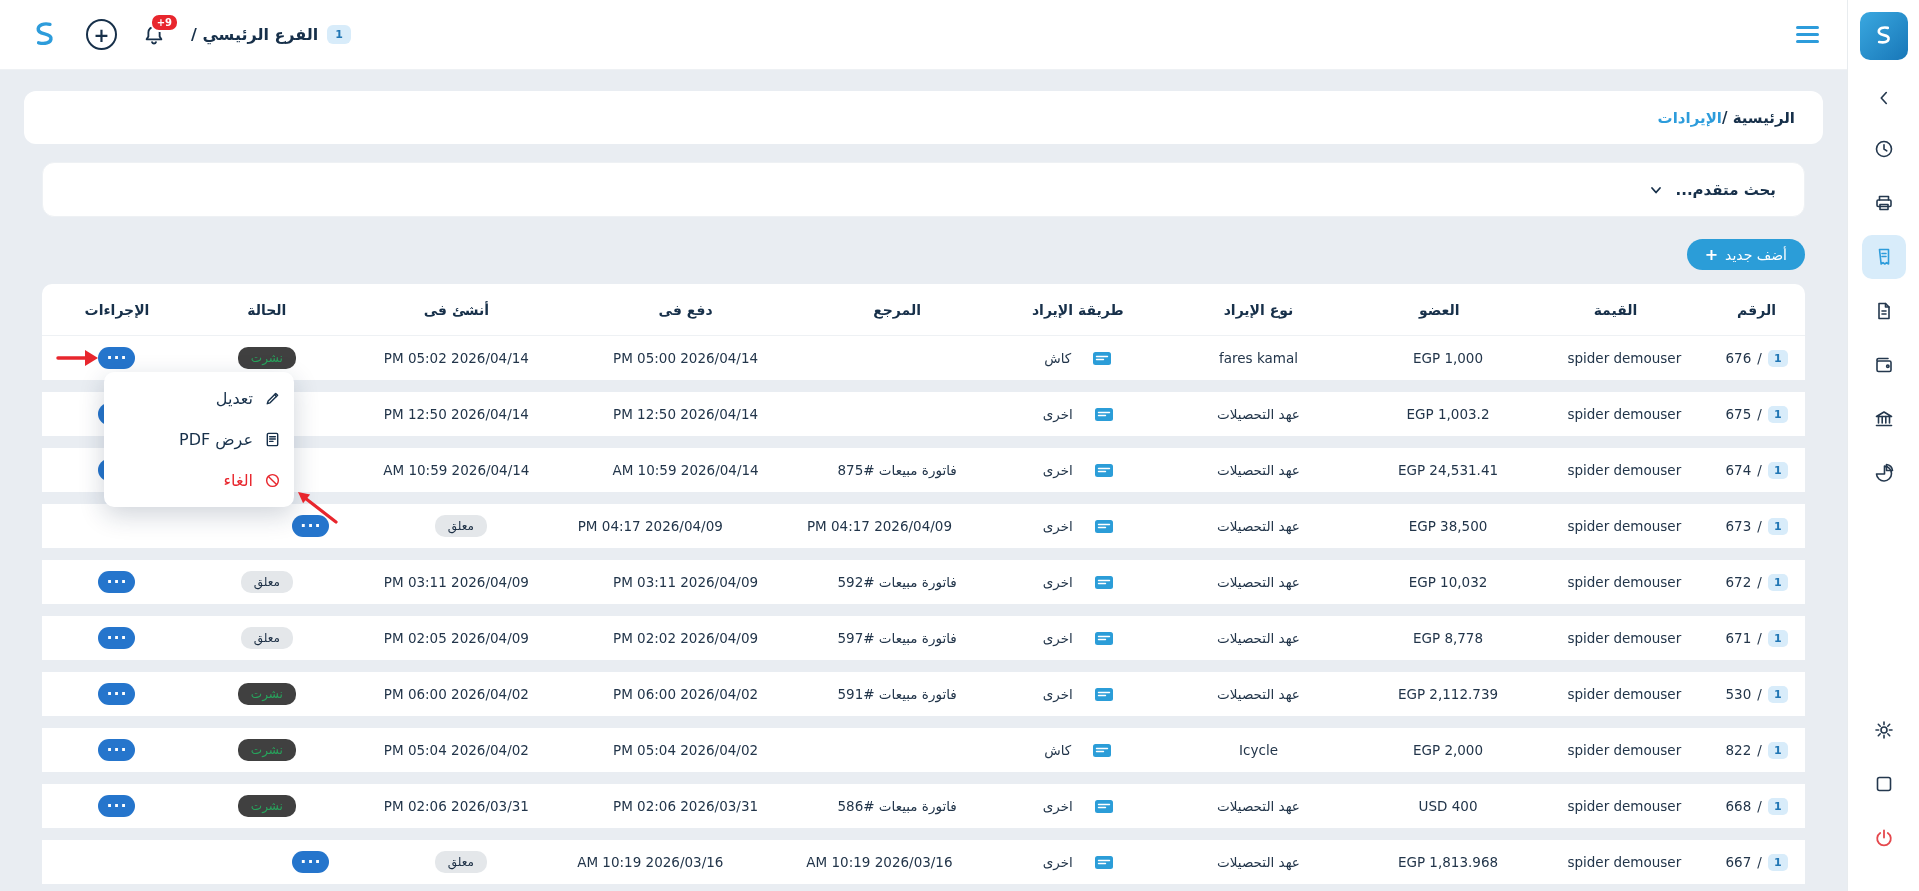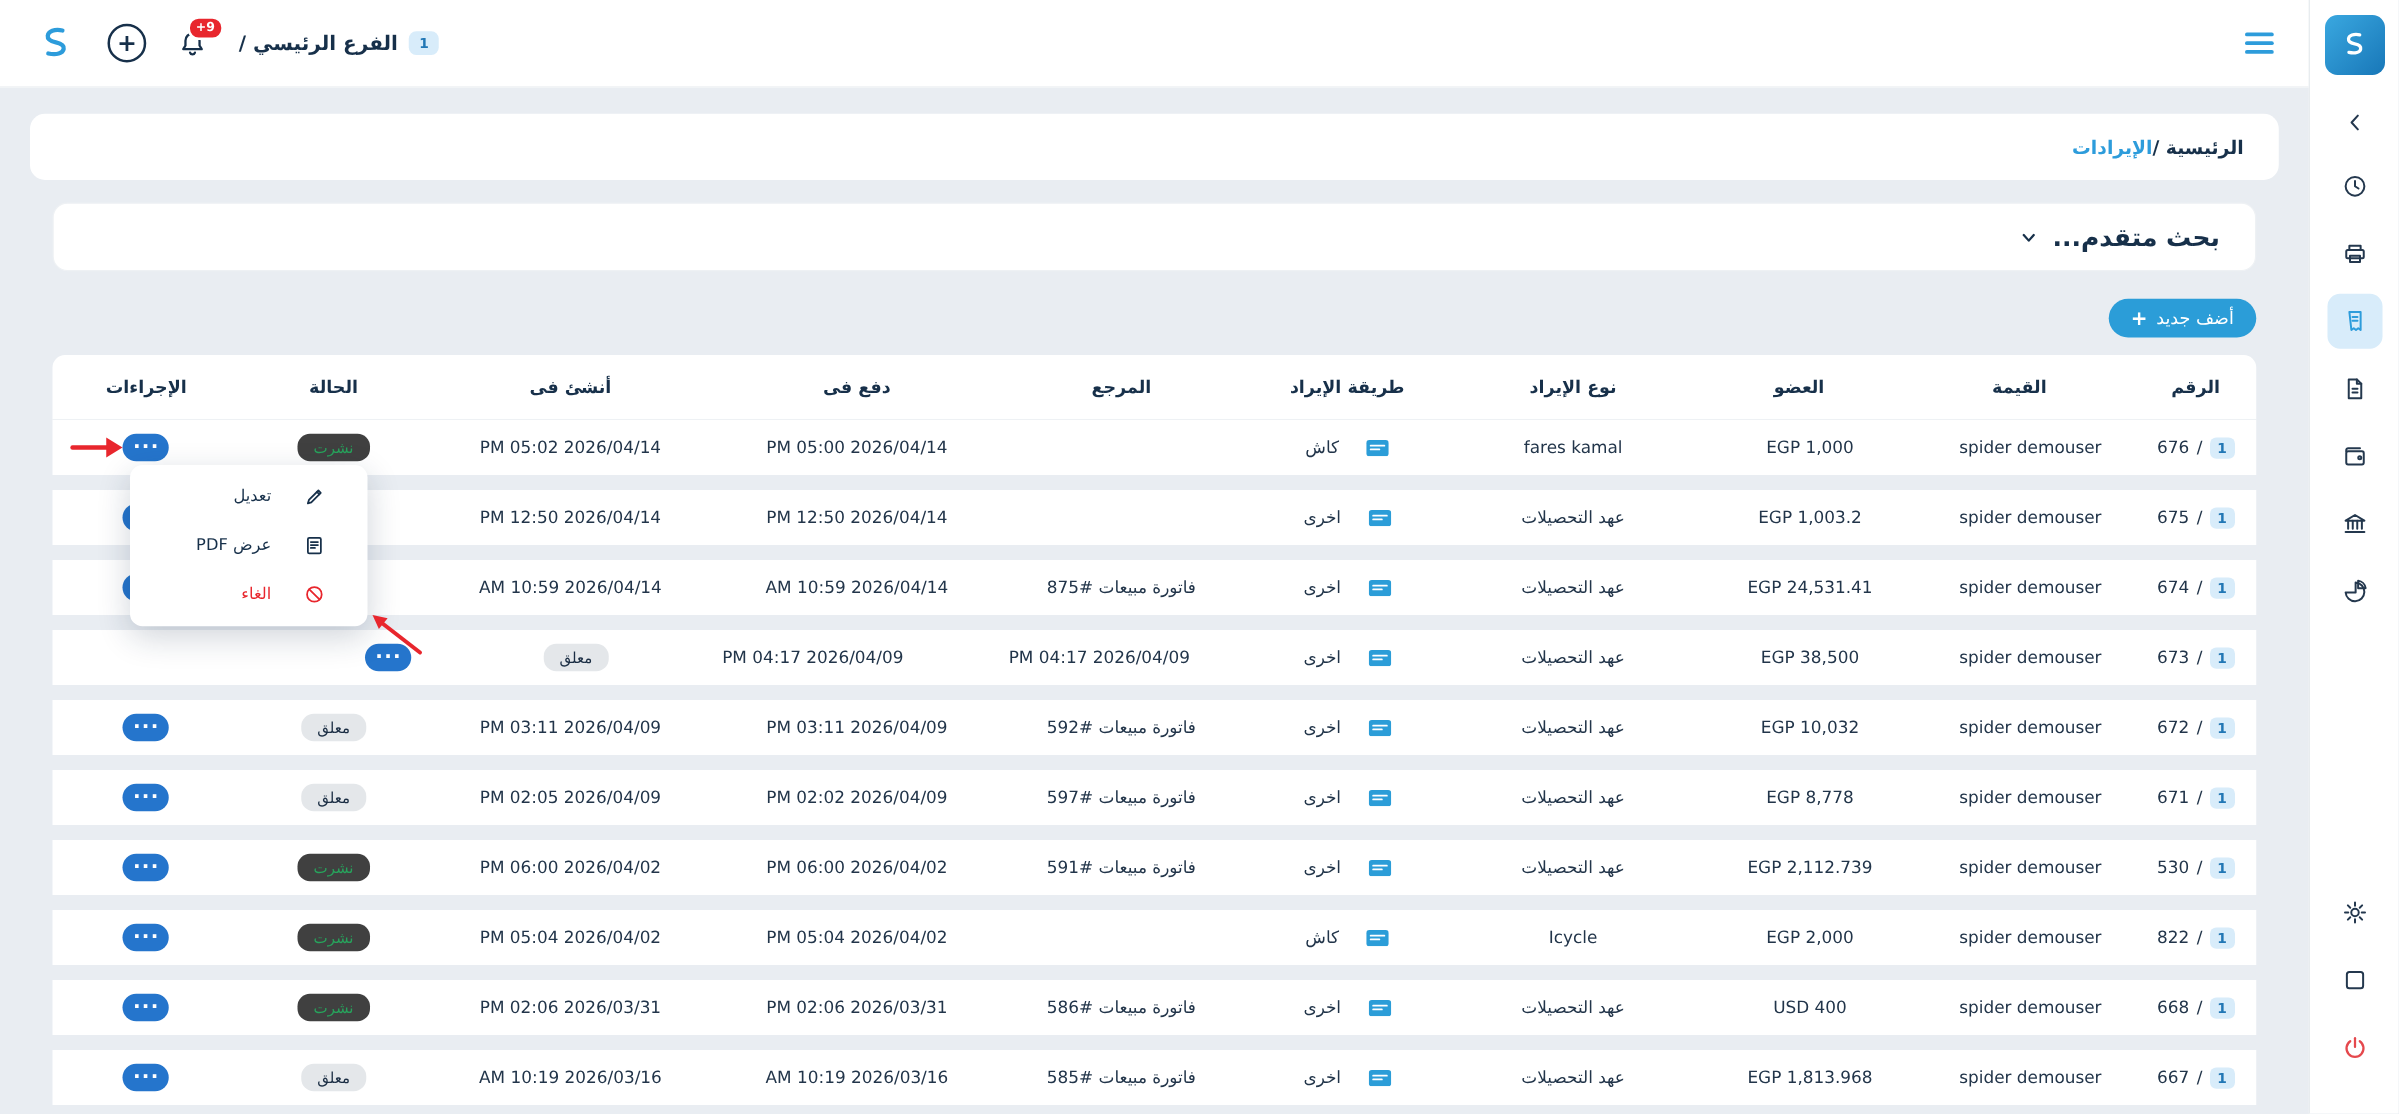--- a/index.html
+++ b/index.html
@@ -19,21 +19,21 @@
   .topbar-spacer{flex:1}
   .hamburger{display:flex;flex-direction:column;gap:4px;cursor:pointer}
   .hamburger span{width:23px;height:3px;background:#2d9cdb;border-radius:2px}
 
   
   .content{flex:1;direction:rtl;padding:21px 24px 0}
   .card{background:#fff;border-radius:12px}
   .breadcrumb-card{height:53px;display:flex;align-items:center;padding:0 28px;margin-bottom:18px;font-size:15px;font-weight:bold}
   .bc-home{color:#17304a}
   .bc-current{color:#2d9cdb}
-  .search-card{height:55px;margin:0 18px 22px;display:flex;align-items:center;padding:0 28px;gap:12px;font-size:20px;font-weight:bold;color:#17304a;cursor:pointer;border:1px solid #eef1f4}
+  .search-card{height:55px;margin:0 18px 22px;display:flex;align-items:center;padding:0 28px;gap:12px;font-size:15px;font-weight:bold;color:#17304a;cursor:pointer;border:1px solid #eef1f4}
   .add-row{margin:0 18px 14px;display:flex}
   .add-btn{background:#2b9dd8;color:#fff;border:none;border-radius:16px;height:31px;padding:0 18px;display:flex;align-items:center;gap:7px;font-size:14px;font-family:inherit;cursor:pointer}
   .add-plus{font-size:16px;font-weight:bold}
 
   
   .table-wrap{margin:0 18px}
   .trow{display:flex;align-items:center;background:#fff}
   .thead{height:52px;border-radius:10px 10px 0 0;font-weight:bold;font-size:14px;color:#17304a;border-bottom:1px solid #eef1f4}
   .tdata{height:44px;font-size:13.5px;color:#22354a}
   .tdata + .tdata{margin-top:12px}
@@ -53,21 +53,21 @@
   .sidebar{width:72px;background:#fff;border-left:1px solid #e8ecef;display:flex;flex-direction:column;align-items:center;padding:12px 0 26px}
   .side-logo{width:48px;height:48px;border-radius:10px;background:linear-gradient(135deg,#3aa8e0,#1877b8);display:flex;align-items:center;justify-content:center;cursor:pointer}
   .slot{height:54px;width:100%;display:flex;align-items:center;justify-content:center;color:#24384e;cursor:pointer}
   .slot.collapse{height:48px;margin-top:14px}
   .active-box{width:44px;height:44px;border-radius:10px;background:#d8ecfa;display:flex;align-items:center;justify-content:center;color:#2d9cdb}
   .side-spacer{flex:1}
   .slot.power{color:#e5484d}
 
   
   .context-menu{position:absolute;left:104px;top:372px;width:190px;background:#fff;border-radius:10px;box-shadow:0 8px 26px rgba(20,40,70,.20);padding:6px 0;direction:rtl;z-index:40}
-  .menu-item{display:flex;align-items:center;gap:26px;padding:11px 34px;font-size:13px;color:#17304a;cursor:pointer}
+  .menu-item{display:flex;align-items:center;gap:11px;padding:11px 13px;font-size:16px;color:#17304a;cursor:pointer}
   .menu-item.danger{color:#e8262d}
 
   .annotation{position:absolute;z-index:50}
 </style>
 </head>
 <body>
 
 <div class="main">
 
   <header class="topbar">
@@ -466,21 +466,20 @@
       <span class="method-cell">
         <span>
           <svg width="18" height="13" viewBox="0 0 18 13">
                     <rect width="18" height="13" rx="2.5" fill="#2b9dd8"></rect>
                     <path d="M3.5 4.5h11M3.5 7.5h7" stroke="#fff" stroke-width="1.4" stroke-linecap="round"></path>
                   </svg>
         </span>
         <span>اخرى</span>
       </span>
     </div>
-    <div class="cell c5">فاتورة مبيعات #585</div>
     <div class="cell c6">AM 10:19 2026/03/16</div>
     <div class="cell c7">AM 10:19 2026/03/16</div>
     <div class="cell c8">
       <span class="status-pill pending">معلق</span>
     </div>
     <div class="cell c9">
       <button class="dots-btn">
                 <span>...</span>
               </button>
     </div>

